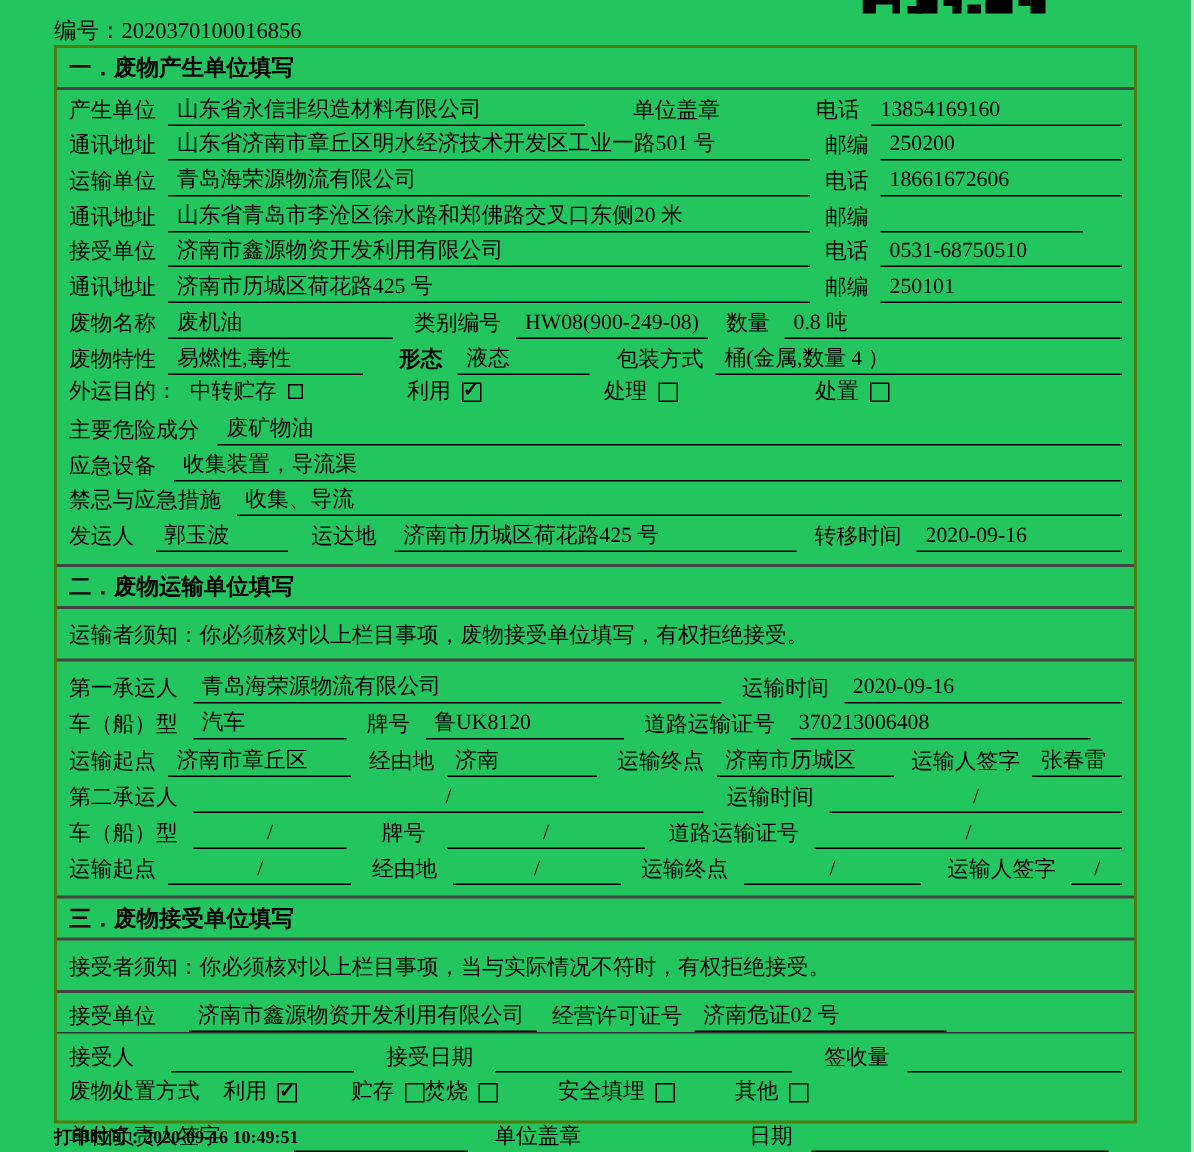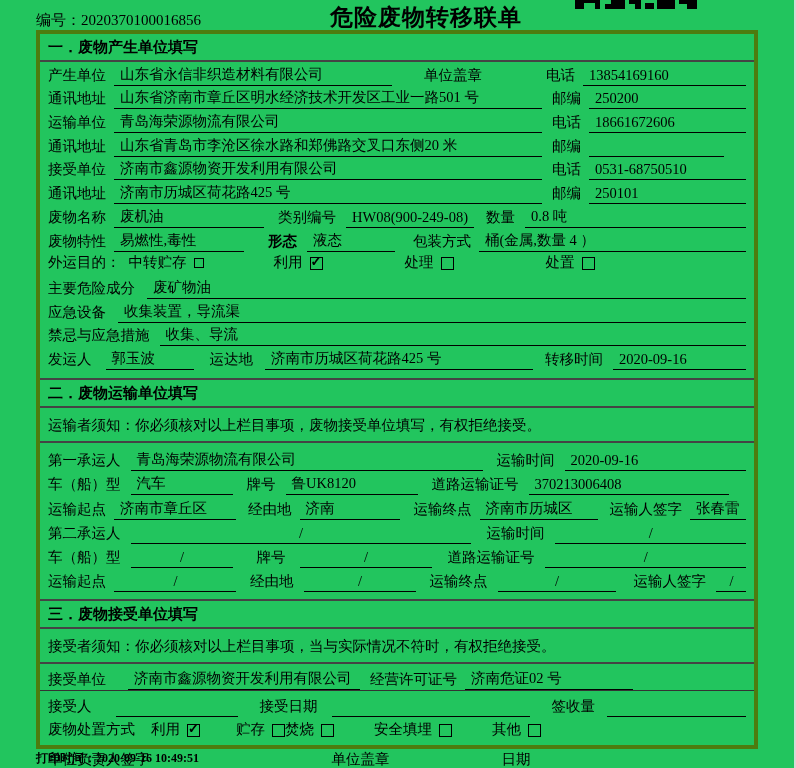--- a/index.html
+++ b/index.html
@@ -3,21 +3,21 @@
 <meta charset="utf-8">
 <style>
   html,body{margin:0;padding:0;background:#fff;}
   .page{position:relative;width:796px;height:768px;background:#22c55e;overflow:hidden;
         font-family:"Liberation Serif","DejaVu Serif",serif;color:#000;font-size:14.5px;
         border-right:2px solid #d8d8d8;box-sizing:border-box;}
   .hdr-serial{position:absolute;left:36px;top:11px;font-size:15px;}
   .hdr-title{position:absolute;left:330px;top:2px;font-size:23px;font-weight:bold;letter-spacing:1px;}
   .qr-frag{position:absolute;left:575px;top:0;width:125px;height:10px;}
   .form-box{position:absolute;left:36px;top:30px;width:722px;height:719px;
-            border:4px solid #4d7c0f;box-sizing:border-box;padding:0 8px;}
+            border:2px solid #4d7c0f;box-sizing:border-box;padding:0 8px;}
   .sec-h{font-weight:bold;font-size:15px;margin:0 -8px;padding:4px 8px 3px 8px;
          border-bottom:2px solid #444;height:19px;}
   .sec-h.mt{border-top:2px solid #444;margin-top:8px;}
   .notice{margin:0 -8px;padding:8px 8px 6px 8px;border-bottom:2px solid #444;}
   .row{display:flex;align-items:flex-end;}
   .s1 .row{height:23.7px;}
   .s2 .row{height:24.2px;}
   .s3 .row{height:26.4px;}
   .row span{white-space:nowrap;}
   .lbl{padding-bottom:1px;}
@@ -36,21 +36,20 @@
   .sepb .row{height:25.5px;}
   .ftr{position:absolute;left:36px;top:750px;font-size:12px;font-weight:bold;}
 </style>
 </head>
 <body>
 
 <div class="page">
 
   <div class="hdr-serial"><span>编号：</span><span>2020370100016856</span></div>
 
-  <div class="hdr-title">危险废物转移联单</div>
 
   <svg class="qr-frag" viewBox="0 0 125 10" xmlns="http://www.w3.org/2000/svg">
     <rect x="0" y="0" width="9" height="9" fill="#000"></rect>
     <rect x="3" y="0" width="22" height="3" fill="#000"></rect>
     <rect x="20" y="0" width="5" height="9" fill="#000"></rect>
     <rect x="30" y="4" width="10" height="5" fill="#000"></rect>
     <rect x="36" y="0" width="14" height="9" fill="#000"></rect>
     <rect x="54" y="0" width="12" height="4" fill="#000"></rect>
     <rect x="60" y="0" width="6" height="9" fill="#000"></rect>
     <rect x="70" y="3" width="9" height="6" fill="#000"></rect>

